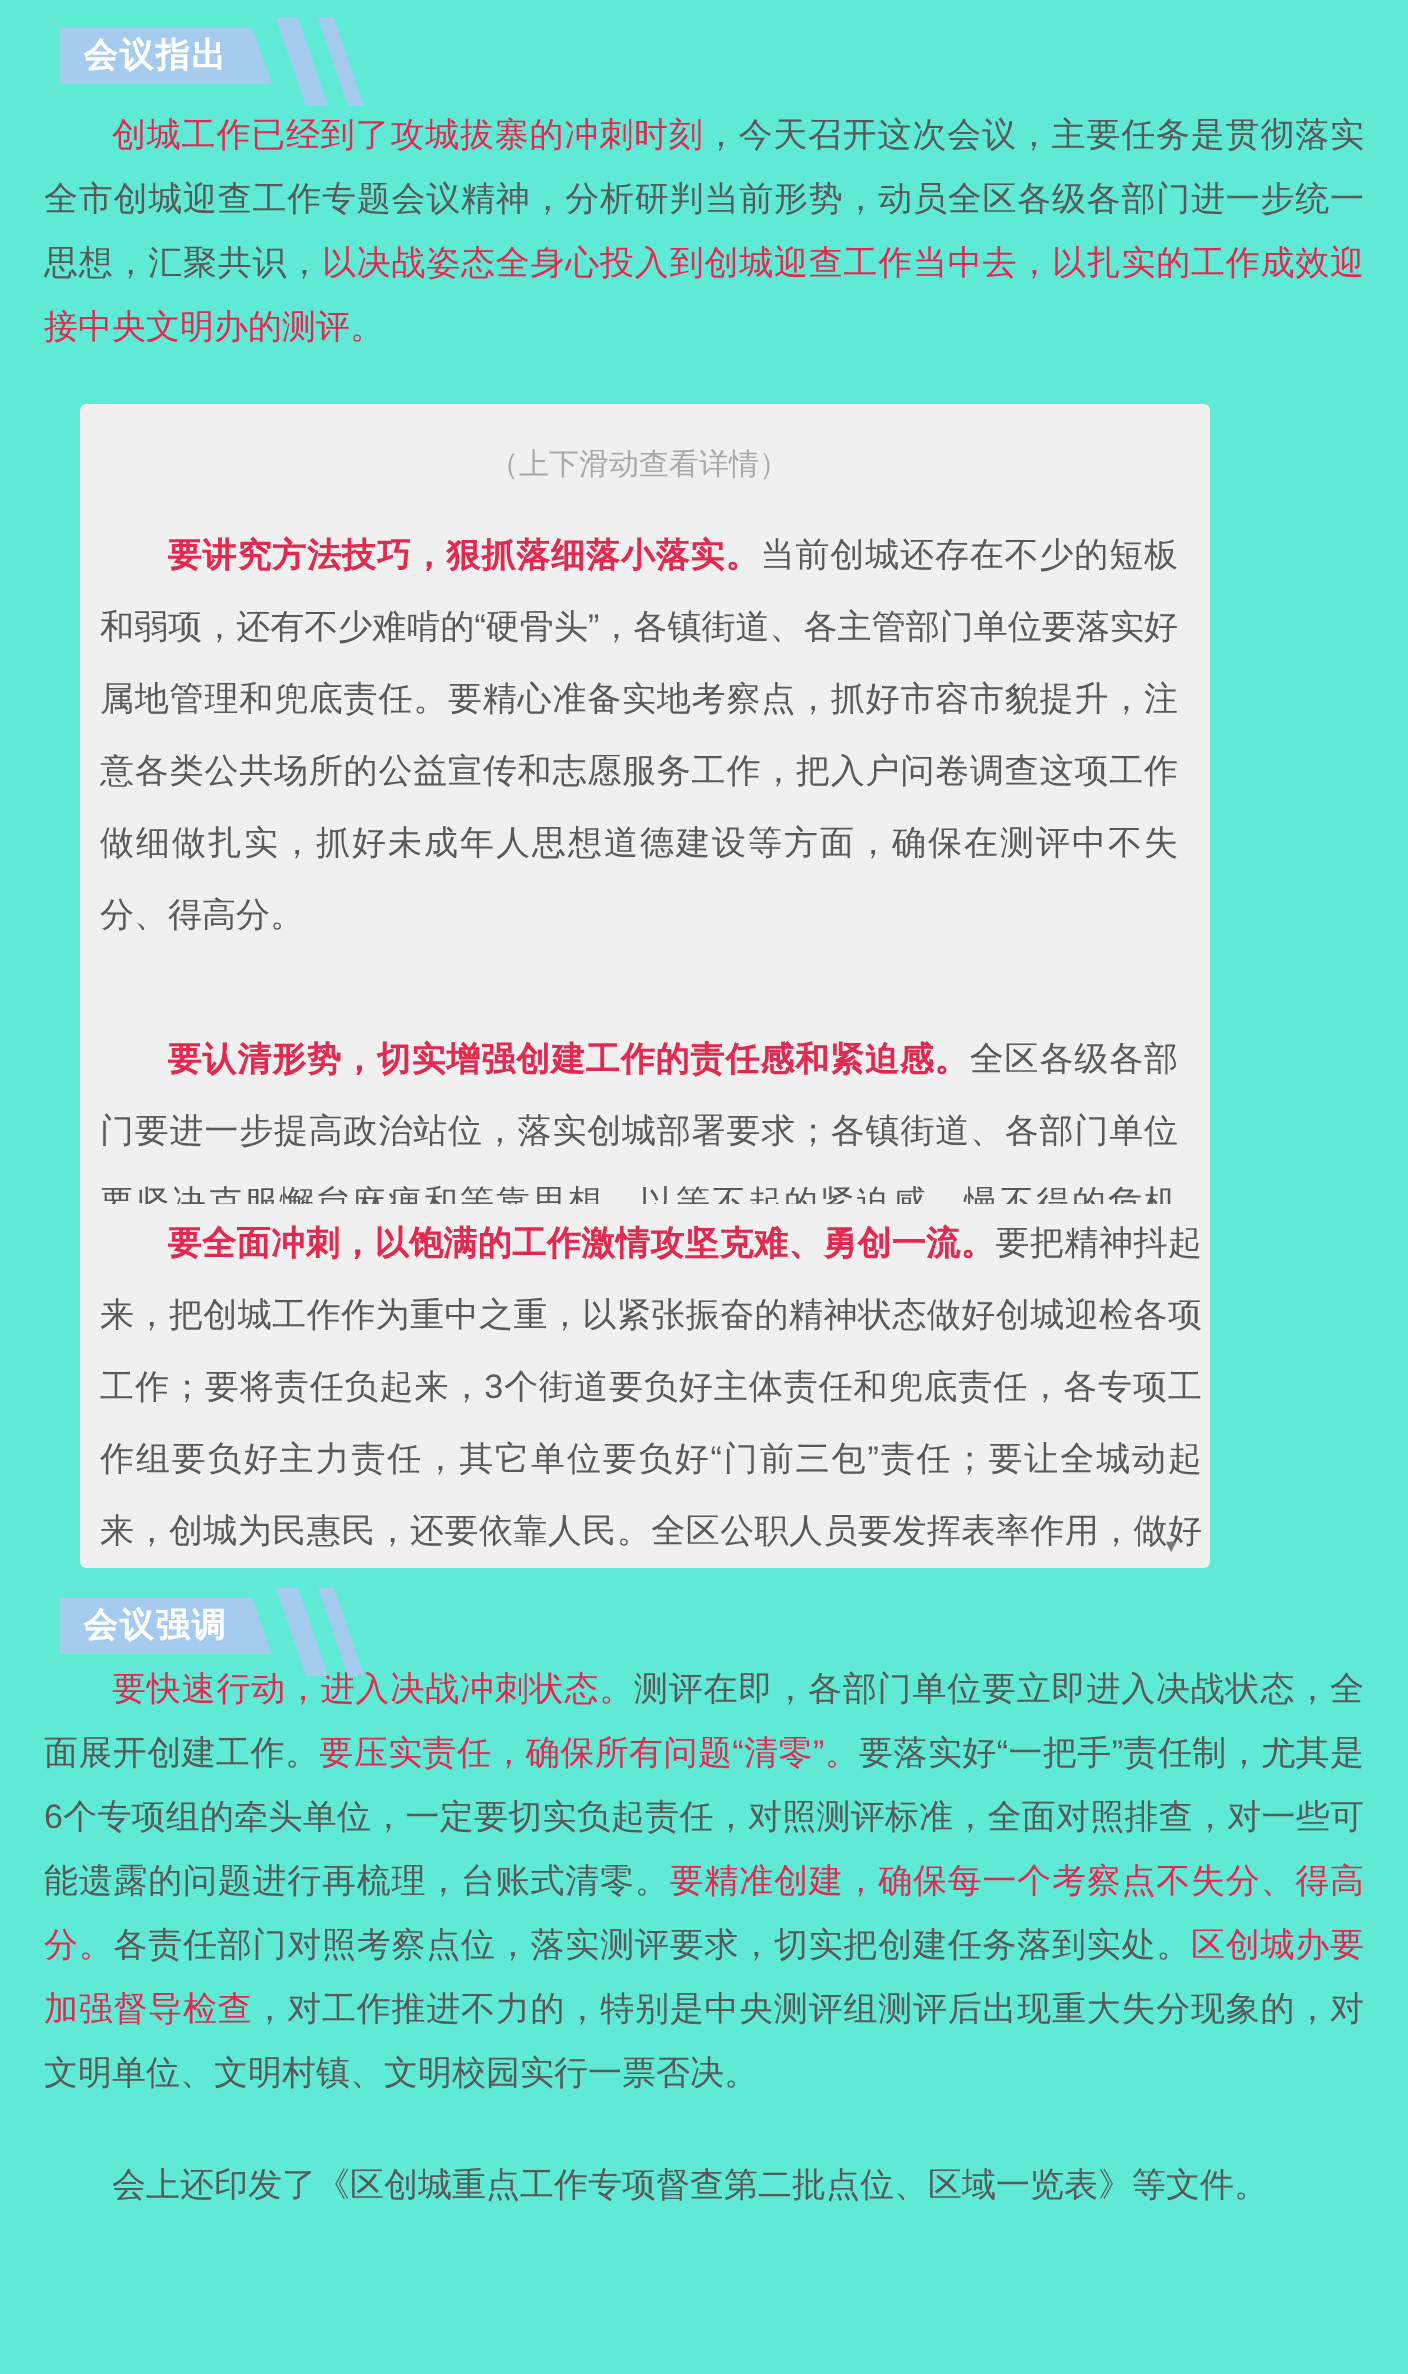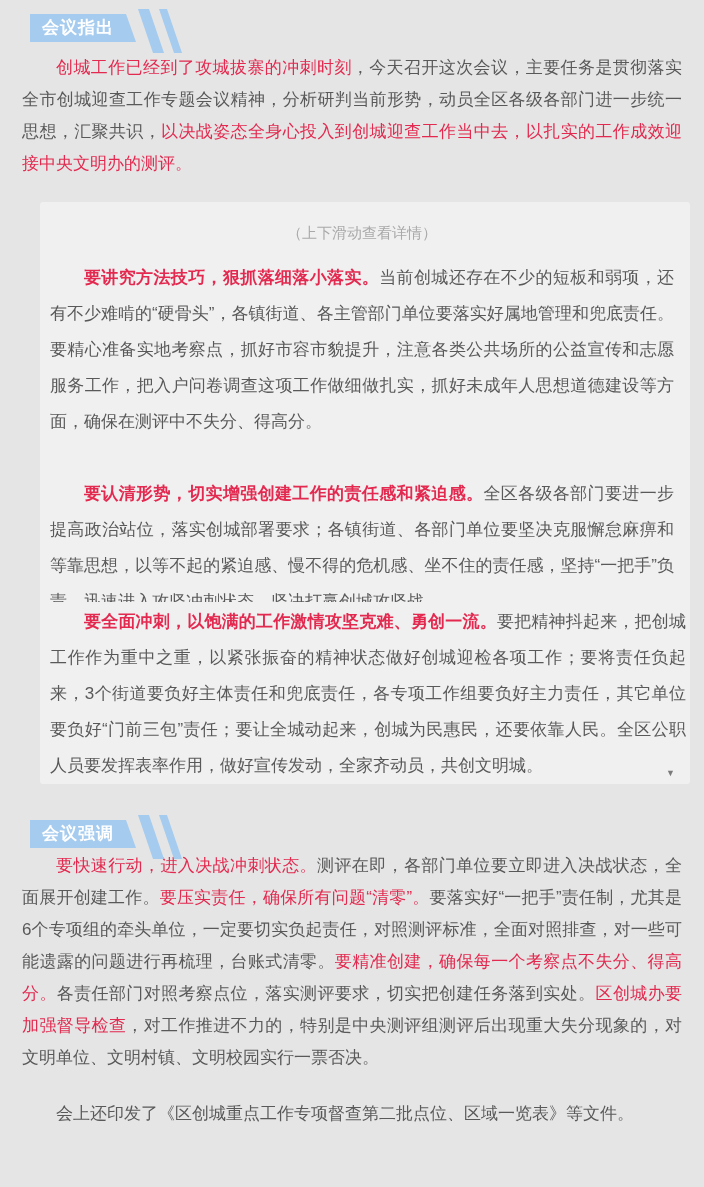--- a/index.html
+++ b/index.html
@@ -6,51 +6,51 @@
     --blue:#a5cbef;
     --red:#e3294f;
     --text:#595959;
     --boxbg:#f0f0f0;
     --hint:#a9a9a9;
   }
   html,body{margin:0;padding:0;background:#ffffff;}
   .page{
     position:relative;
     width:704px;height:1187px;
-    background:#e5e5e5;
+    background:#5eead4;
     overflow:hidden;
     font-family:"Liberation Sans","DejaVu Sans",sans-serif;
   }
   
   .banner{position:relative;height:28px;margin-left:30px;}
   .banner-label{
     position:relative;display:inline-block;height:28px;line-height:28px;
     padding:0 22px 0 12px;background:var(--blue);color:#ffffff;
     font-size:17px;font-weight:bold;letter-spacing:1px;
     clip-path:polygon(0 0, calc(100% - 10px) 0, 100% 100%, 0 100%);
   }
   .stripe{position:absolute;top:-5px;height:44px;background:var(--blue);}
   .stripe.s1{left:108px;width:27px;clip-path:polygon(0 0,11px 0,26px 100%,15px 100%);}
   .stripe.s2{left:129px;width:24px;clip-path:polygon(0 0,8px 0,23px 100%,15px 100%);}
   .banner.b1{margin-top:14px;}
   .banner.b2{margin-top:20px;}
-  .banner.b3{margin-top:36px;}
+  .banner.b3{margin-top:15px;}
   
   .para{
     margin:0 22px;font-size:17px;line-height:32px;color:var(--text);
     text-align:justify;text-indent:2em;
   }
   .para .red{color:var(--red);font-weight:normal;}
   .para.p1{margin-top:10px;}
   .para.s3{margin-top:2px;}
   .closing{margin:24px 22px 0;font-size:17px;line-height:32px;color:var(--text);
     text-align:justify;text-indent:2em;}
   
   .box{
-    position:relative;margin:22px 0 0 40px;width:650px;height:582px;
+    position:relative;margin:22px 0 0 40px;width:565px;height:582px;
     background:var(--boxbg);border-radius:3px;
   }
   .region-a{height:400px;overflow:hidden;padding:12px 16px 0 10px;box-sizing:border-box;}
   .region-b{height:182px;overflow:hidden;padding:2px 4px 0 10px;box-sizing:border-box;}
   .hint{text-align:center;color:var(--hint);font-size:15px;line-height:22px;
     margin:8px 0 16px;text-indent:0;}
   .boxpara{
     font-size:17px;line-height:36px;color:var(--text);
     text-align:justify;text-indent:2em;margin:0 0 36px;
   }

